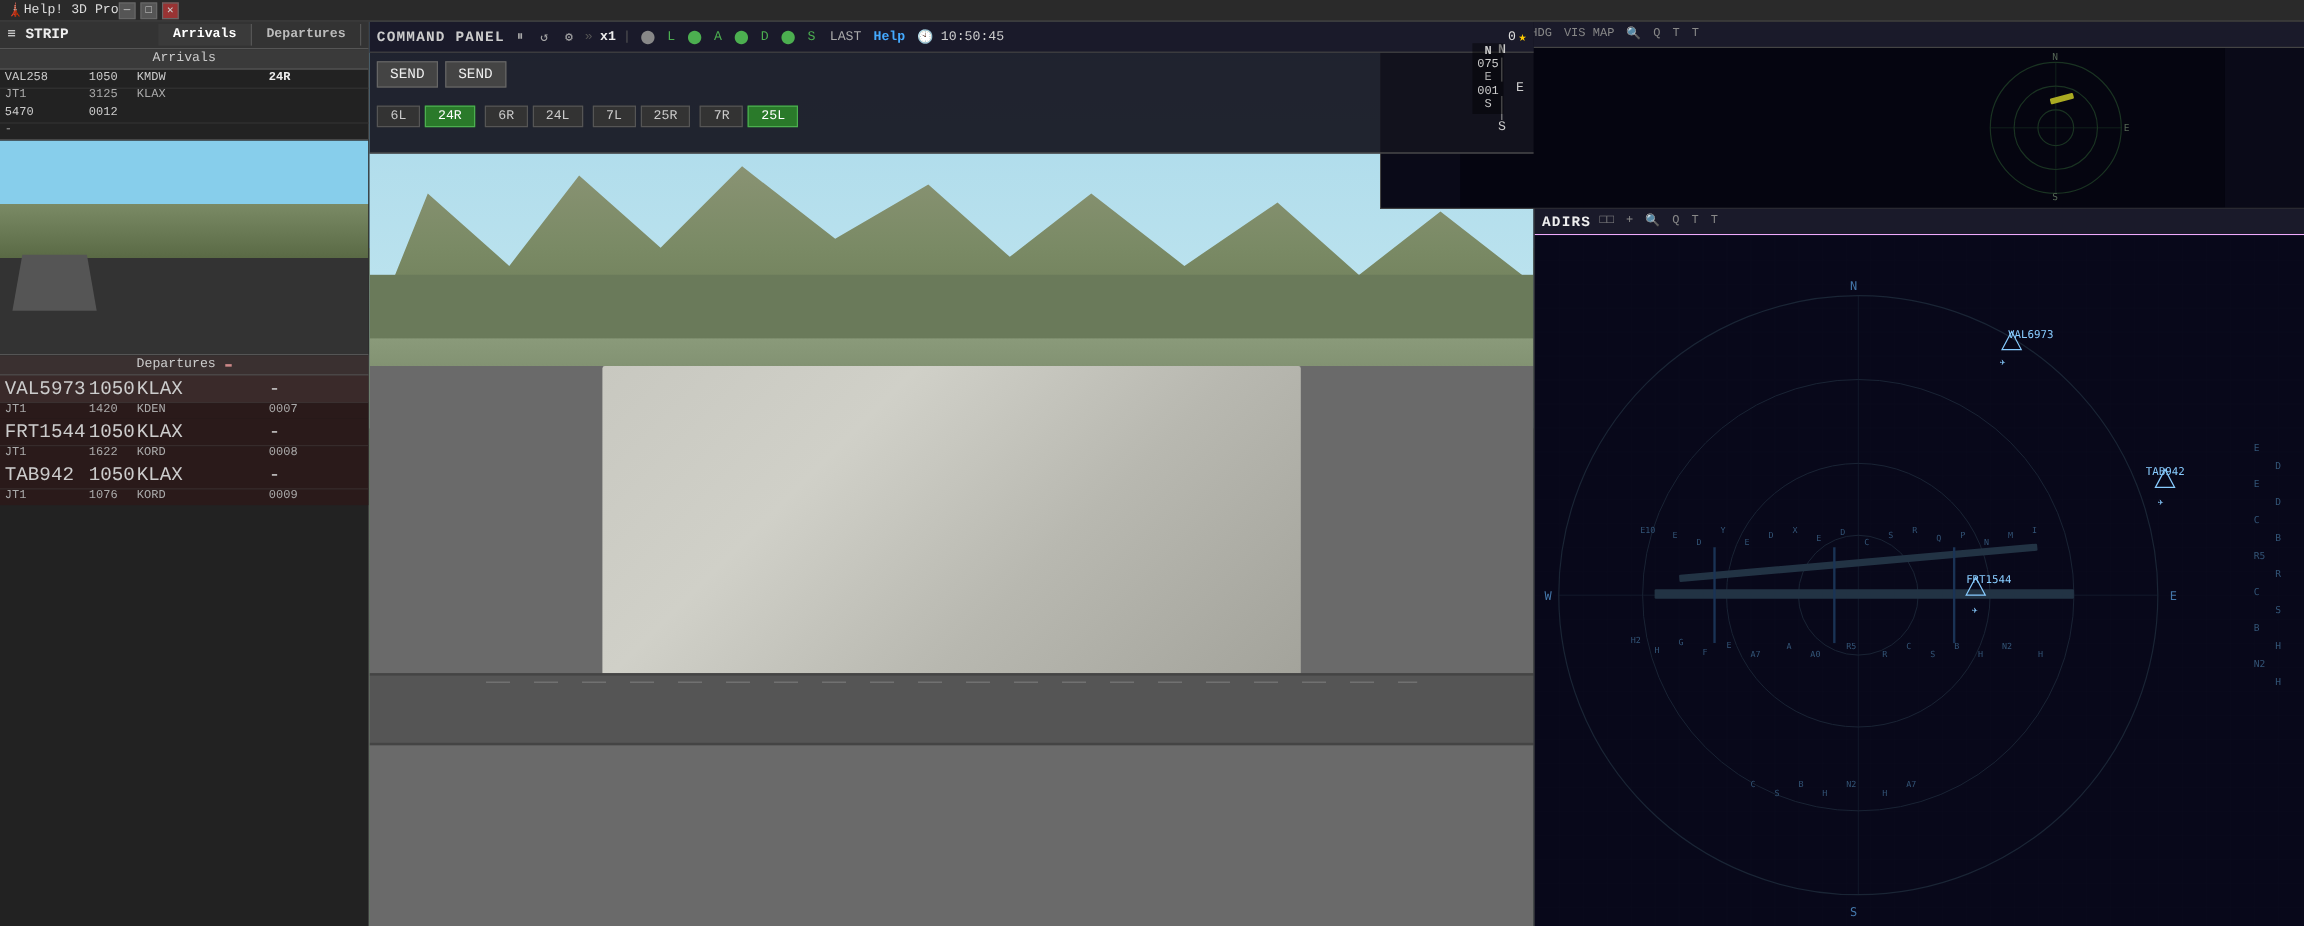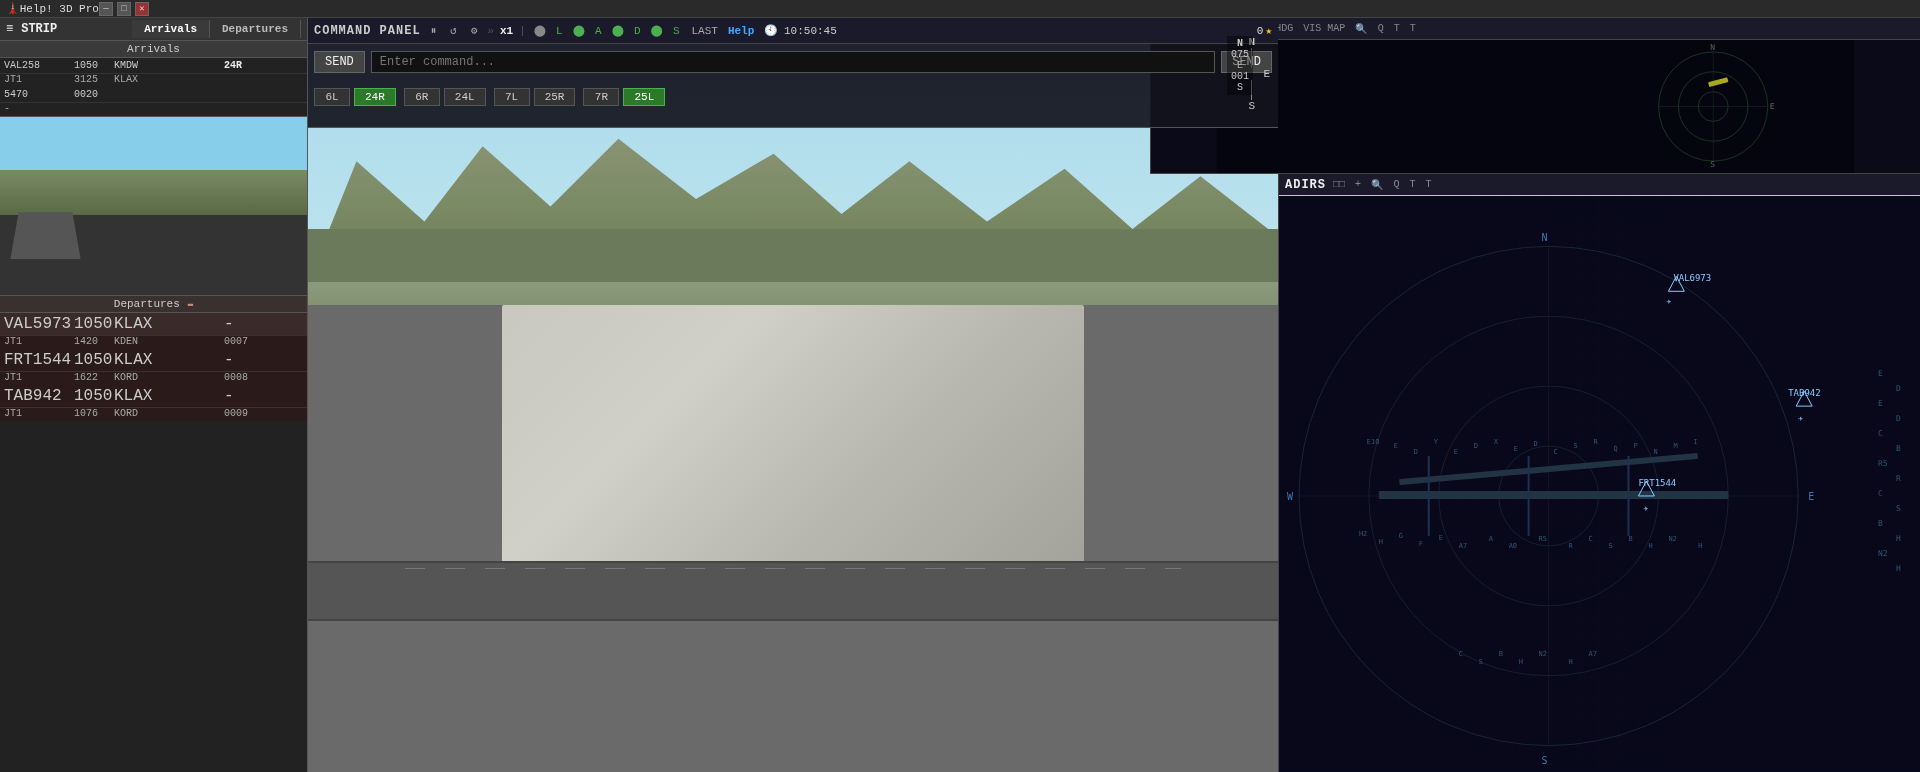--- a/index.html
+++ b/index.html
@@ -418,21 +418,21 @@
     <div class="strip-row-sub">
       <span>JT1</span>
       <span>3125</span>
       <span>KLAX</span>
       <span></span>
       <span></span>
     </div>
 
     <div class="strip-row">
       <span>5470</span>
-      <span>0020</span>
+      <span>0012</span>
       <span></span>
       <span></span>
       <span></span>
     </div>
     <div class="strip-row-sub">
       <span>-</span>
     </div>
   </div>
 
   <div id="camera-preview" style="flex:0 0 180px; background:#111; overflow:hidden; position:relative; border-top:1px solid #555; border-bottom: 1px solid #555;">
@@ -558,21 +558,20 @@
     <span class="cmd-separator" style="margin-left:4px;">🕙</span>
     <span class="cmd-time">10:50:45</span>
     <div class="cmd-star-area">
       <span>0</span>
       <span style="color:#ffcc00;">★</span>
     </div>
   </div>
 
   <div id="cmd-input-row">
     <button class="cmd-clear-btn">SEND</button>
-    <input class="cmd-input" type="text" placeholder="Enter command..." style="">
     <button class="cmd-send-btn">SEND</button>
   </div>
 
   <div id="cmd-runway-row">
     <button class="runway-btn">6L</button>
     <button class="runway-btn active-green">24R</button>
     <span class="runway-separator"></span>
     <button class="runway-btn">6R</button>
     <button class="runway-btn">24L</button>
     <span class="runway-separator"></span>

